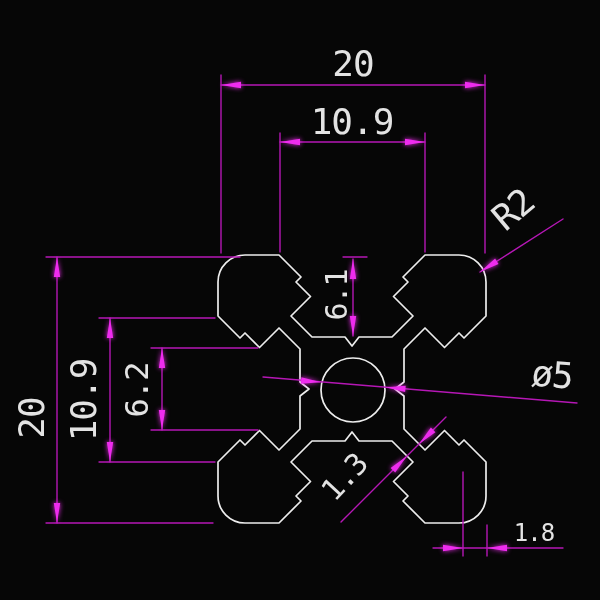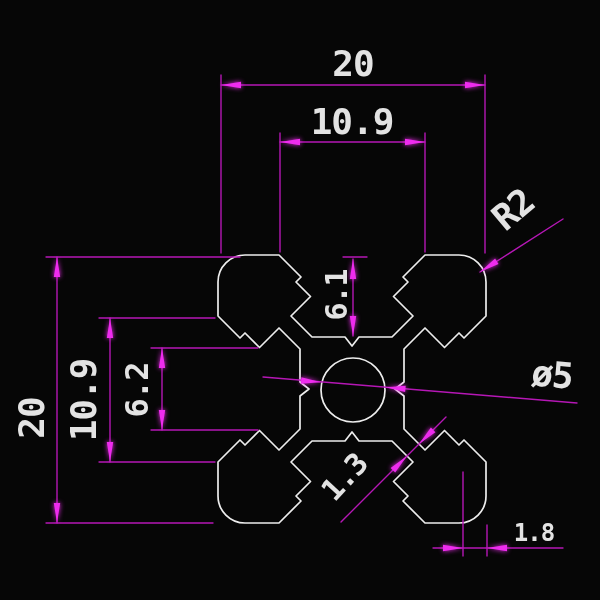--- a/index.html
+++ b/index.html
@@ -1,19 +1,19 @@
 <!DOCTYPE html>
 <html style="--background: #060606; --line: #ededed; --dim: #b517b5; --arrow: #ee2cee; --text: #e3e3e3;"><head>
 <meta charset="utf-8">
 <style>
   :root{
     --background:#060606; --line:#ededed; --dim:#b517b5; --arrow:#ee2cee; --text:#e3e3e3;
   }
   html,body{margin:0;padding:0;background:var(--background);}
-  .stage{width:600px;height:600px;background:var(--background);position:relative;overflow:hidden;font-weight:bold;}
+  .stage{width:600px;height:600px;background:var(--background);position:relative;overflow:hidden;}
   svg{display:block;}
   .profile{stroke:var(--line);stroke-width:1.7;fill:none;stroke-linejoin:round;stroke-linecap:round;}
   .dimline{stroke:var(--dim);stroke-width:1.4;fill:none;stroke-linecap:round;}
   .arrowhead{fill:var(--arrow);stroke:none;filter:drop-shadow(0 0 2.5px var(--arrow));}
   .dimtext{fill:var(--text);font-family:"DejaVu Sans Mono", monospace;letter-spacing:-1px;}
   .t36{font-size:36px;} .t32{font-size:32px;} .t30{font-size:30px;} .t24{font-size:24px;}
 </style>
 </head>
 <body>
 

